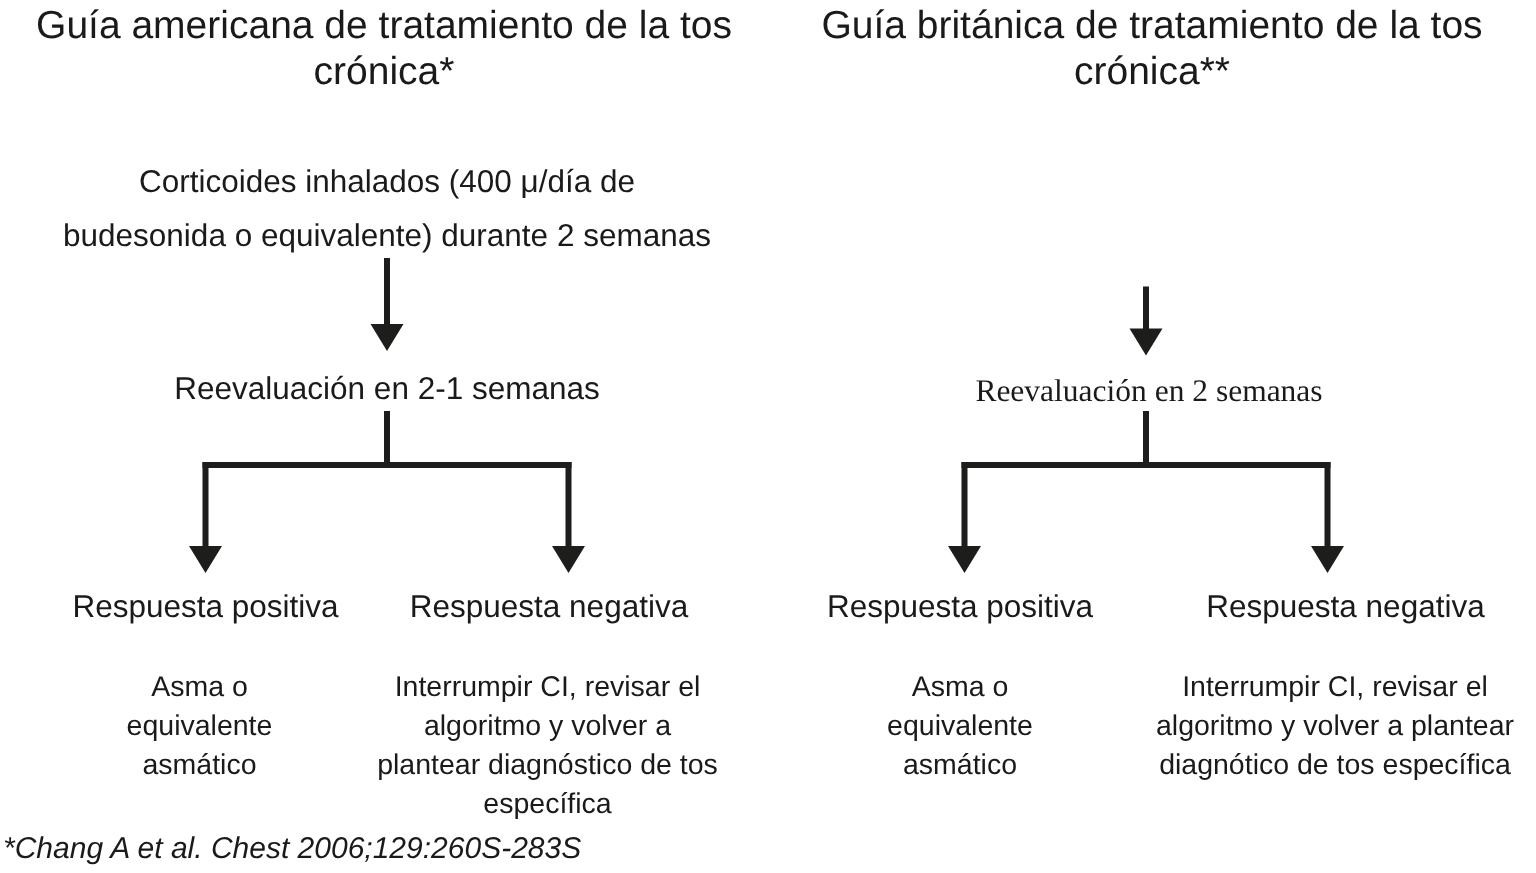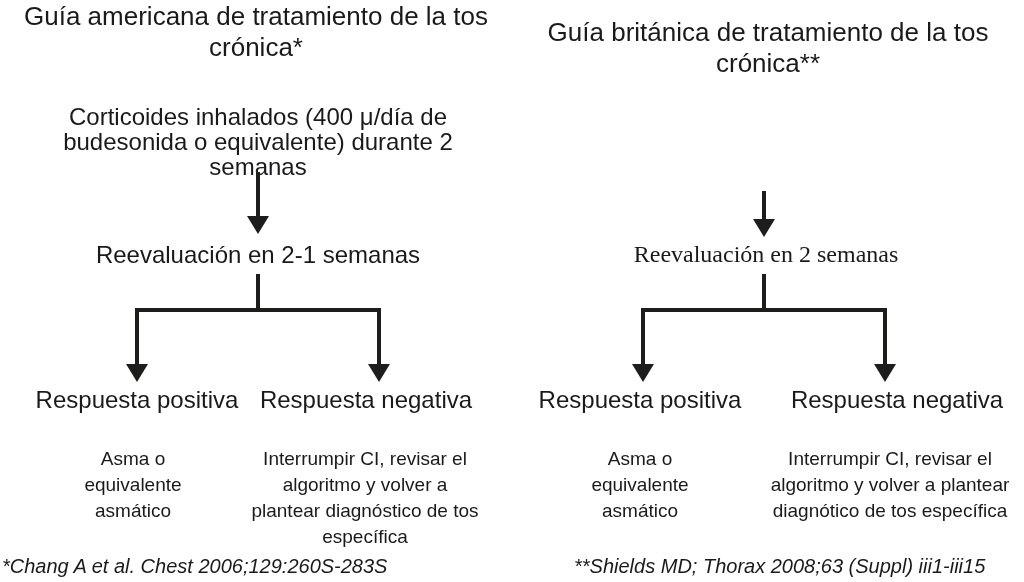--- a/index.html
+++ b/index.html
@@ -7,37 +7,37 @@
     position: relative;
     width: 1024px;
     height: 582px;
     background: #ffffff;
     color: #1a1a1a;
     font-family: "Liberation Sans", sans-serif;
     overflow: hidden;
   }
   .txt { position: absolute; text-align: center; white-space: pre-line; }
   .title { font-size: 26px; line-height: 31px; }
-  .body  { font-size: 24px; line-height: 25px; }
+  .body  { font-size: 21px; line-height: 36px; }
   .out   { font-size: 19px; line-height: 26px; }
   .vline, .hline { position: absolute; background: #1d1d1b; }
   .ahead {
     position: absolute; width: 0; height: 0;
     border-left: 11px solid transparent;
     border-right: 11px solid transparent;
     border-top: 18px solid #1d1d1b;
   }
   .footnote {
     position: absolute; font-style: italic; font-size: 20px;
     white-space: nowrap; text-align: left;
   }
 
   
   .t-am { left: 0;     top: 1px;  width: 512px; }
-  .t-br { left: 512px; top: 17px;  width: 512px; }
+  .t-br { left: 512px; top: 1px;  width: 512px; }
 
   
   .s1-am { left: 33px;  top: 104px; width: 450px; }
   .s1-br { left: 510px; top: 104px; width: 512px; }
 
   
   .a1l-am { left: 256px; top: 172px; width: 4px; height: 46px; }
   .a1h-am { left: 247px; top: 216px; }
   .a1l-br { left: 762px; top: 191px; width: 4px; height: 30px; }
   .a1h-br { left: 753px; top: 219px; }
@@ -131,15 +131,14 @@
   <div class="txt body rp-br">Respuesta positiva</div>
   <div class="txt body rn-br">Respuesta negativa</div>
 
   <div class="txt out op-br">Asma o
 equivalente
 asmático</div>
   <div class="txt out on-br">Interrumpir CI, revisar el
 algoritmo y volver a plantear
 diagnótico de tos específica</div>
 
-  <div class="footnote fn-br">**Shields MD; Thorax 2008;63 (Suppl) iii1-iii15</div>
 
 </div>
 
 </body></html>

